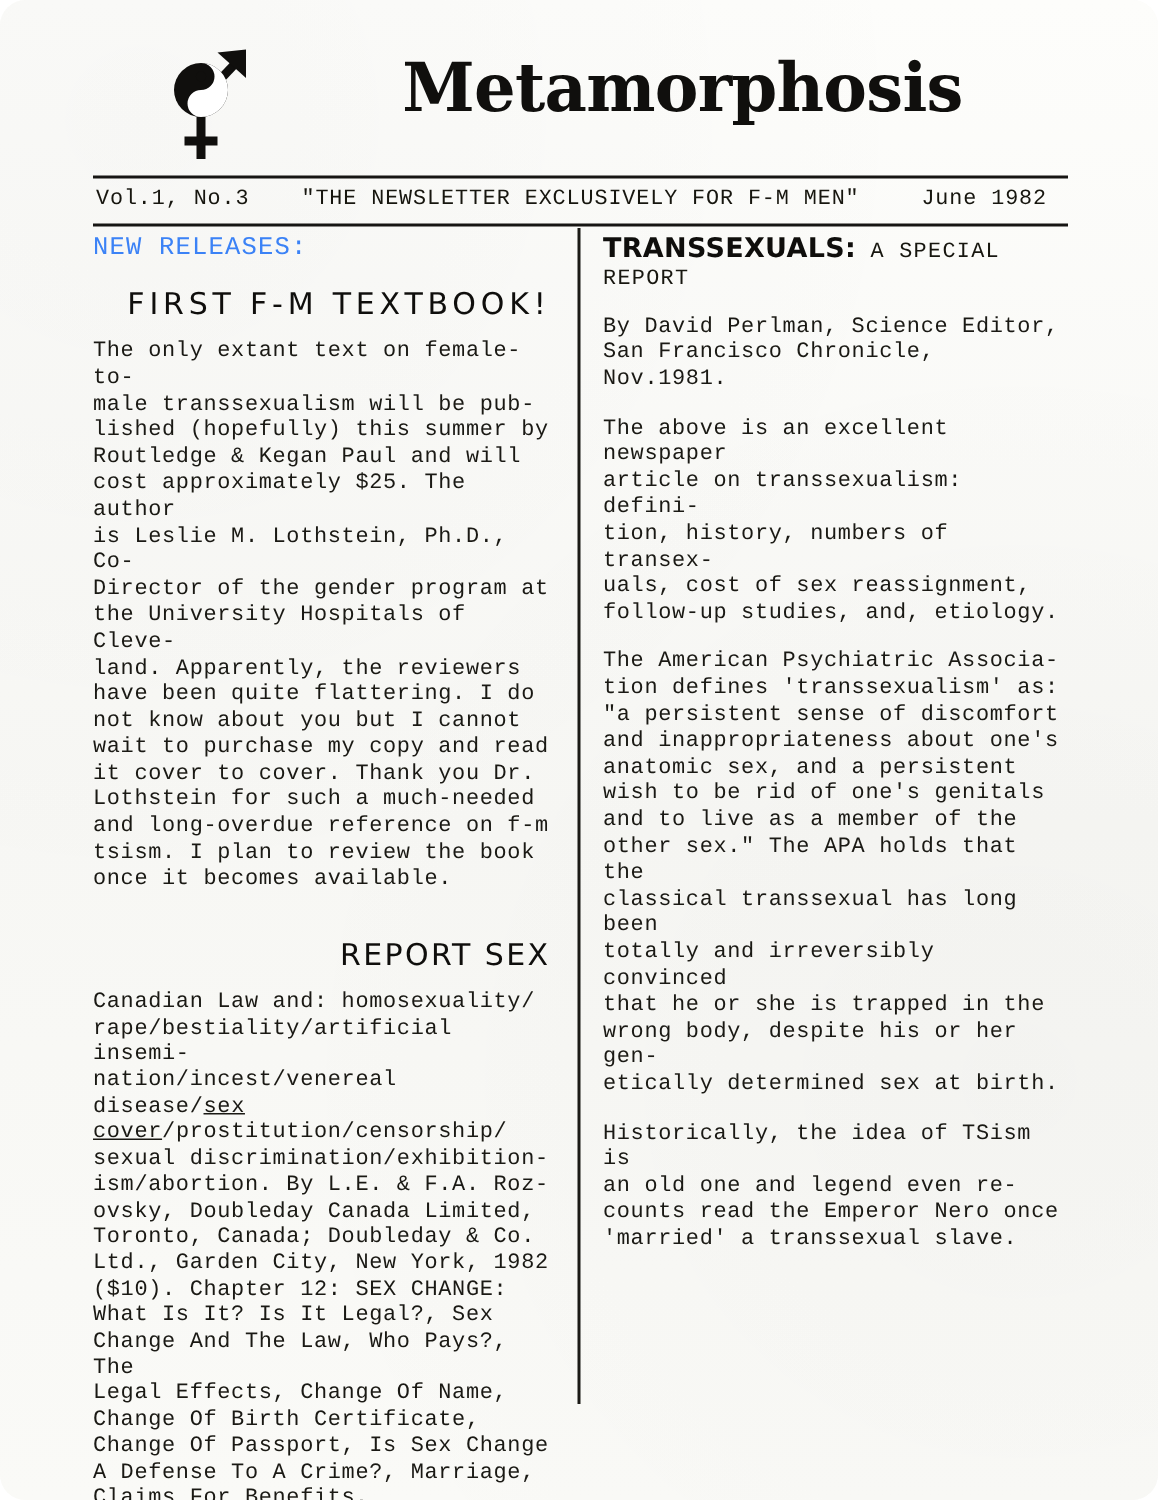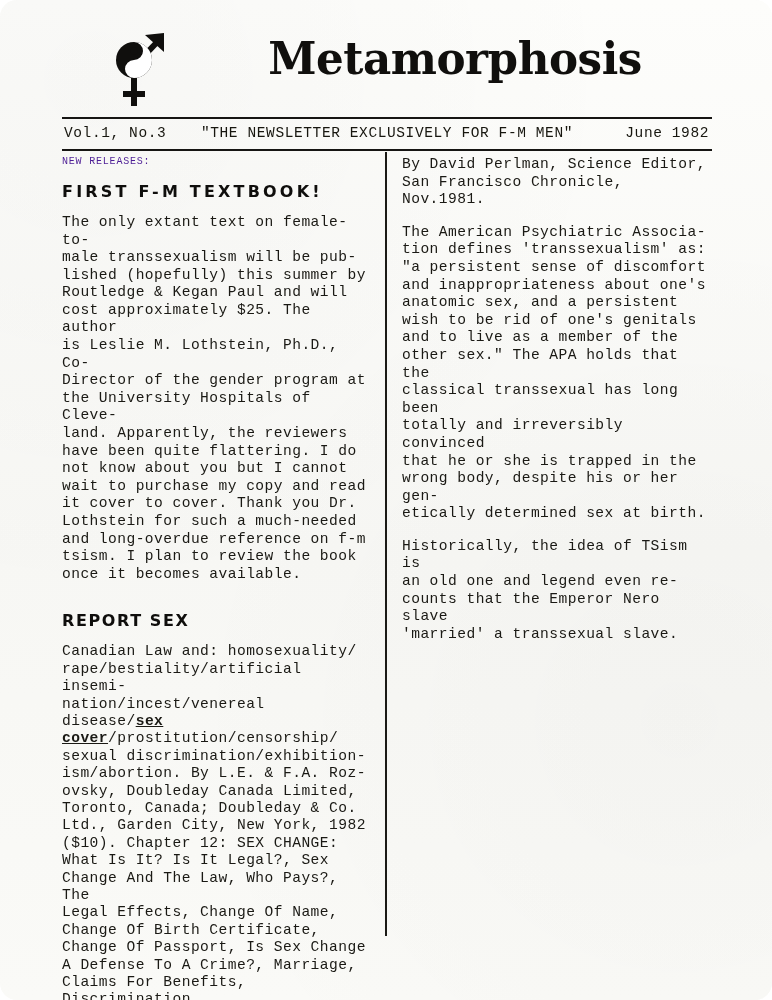--- a/index.html
+++ b/index.html
@@ -75,54 +75,55 @@
   }
   #volume-bar .vb-inner {
     position: relative;
     height: 100%;
     font-size: 14.5px;
     letter-spacing: 0.6px;
     color: #17160f;
   }
   #volume-left  { position: absolute; left: 2px;  top: 6px; white-space: nowrap; text-align: center; }
   #volume-mid   { position: absolute; left: 0; right: 0; top: 6px; text-align: center; white-space: nowrap; }
-  #volume-right { position: absolute; right: 3px; top: 6px; white-space: nowrap; }
+  #volume-right { position: absolute; right: 14px; top: 6px; white-space: nowrap; }
 
   
   #column-divider {
     position: absolute;
     left: 385px;
     top: 152px;
     width: 2px;
     height: 784px;
     background: #1b1a16;
   }
 
   .column {
     position: absolute;
     top: 156px;
   }
   #col-left  { left: 62px;  width: 305px; }
   #col-right { left: 402px; width: 312px; }
 
   .kicker {
-    font-size: 10px;
+    font-size: 17px;
     letter-spacing: 0.8px;
-    color: #4c1d95;
+    color: #3b82f6;
     margin: 0 0 16px 0;
   }
 
   .headline {
     font-family: "DejaVu Sans", "Liberation Sans", sans-serif;
-    font-weight: 700;
-    font-size: 16px;
+    font-weight: 400;
+    font-size: 20px;
     letter-spacing: 3.2px;
     color: #0f0e0c;
     margin: 0 0 13px 0;
     line-height: 1.12;
+    text-align: right;
   }
   .headline.tight { letter-spacing: 1.6px; }
 
   .subhead-inline {
     font-family: "DejaVu Sans", "Liberation Sans", sans-serif;
     font-weight: 700;
     font-size: 18px;
     letter-spacing: 0.2px;
     color: #0f0e0c;
   }
@@ -138,21 +139,21 @@
   .body-text {
     font-size: 14.6px;
     line-height: 17.6px;
     letter-spacing: 0.45px;
     color: #1a1914;
     margin: 0 0 15px 0;
     white-space: pre-wrap;
     word-break: keep-all;
   }
   .body-text.dense { line-height: 17.4px; margin-bottom: 0; }
-  .body-text u { text-decoration: underline; text-underline-offset: 1px; font-weight: bold; }
+  .body-text u { text-decoration: underline; text-underline-offset: 1px; }
 
   .spacer-sm { height: 14px; }
 </style>
 </head>
 <body>
 
 <div id="page">
   <div id="paper-grain"></div>
 
   <div id="masthead">
@@ -231,39 +232,47 @@
 Change Of Birth Certificate,
 Change Of Passport, Is Sex Change
 A Defense To A Crime?, Marriage,
 Claims For Benefits, Discrimination.</span></p>
     </div>
 
   </div>
 
   <div class="column" id="col-right">
 
+    <div id="right-head">
+      <span class="subhead-inline">TRANSSEXUALS:</span><span class="subhead-rest"> A SPECIAL REPORT</span>
+    </div>
 
     <p class="body-text">By David Perlman, Science Editor,
 San Francisco Chronicle, Nov.1981.</p>
 
+    <p class="body-text">The above is an excellent newspaper
+article on transsexualism: defini-
+tion, history, numbers of transex-
+uals, cost of sex reassignment,
+follow-up studies, and, etiology.</p>
 
 
     <p class="body-text">The American Psychiatric Associa-
 tion defines 'transsexualism' as:
 "a persistent sense of discomfort
 and inappropriateness about one's
 anatomic sex, and a persistent
 wish to be rid of one's genitals
 and to live as a member of the
 other sex." The APA holds that the
 classical transsexual has long been
 totally and irreversibly convinced
 that he or she is trapped in the
 wrong body, despite his or her gen-
 etically determined sex at birth.</p>
 
     <p class="body-text">Historically, the idea of TSism is
 an old one and legend even re-
-counts that the Emperor Nero slave
+counts read the Emperor Nero once
 'married' a transsexual slave.</p>
 
   </div>
 </div>
 
 </body></html>

